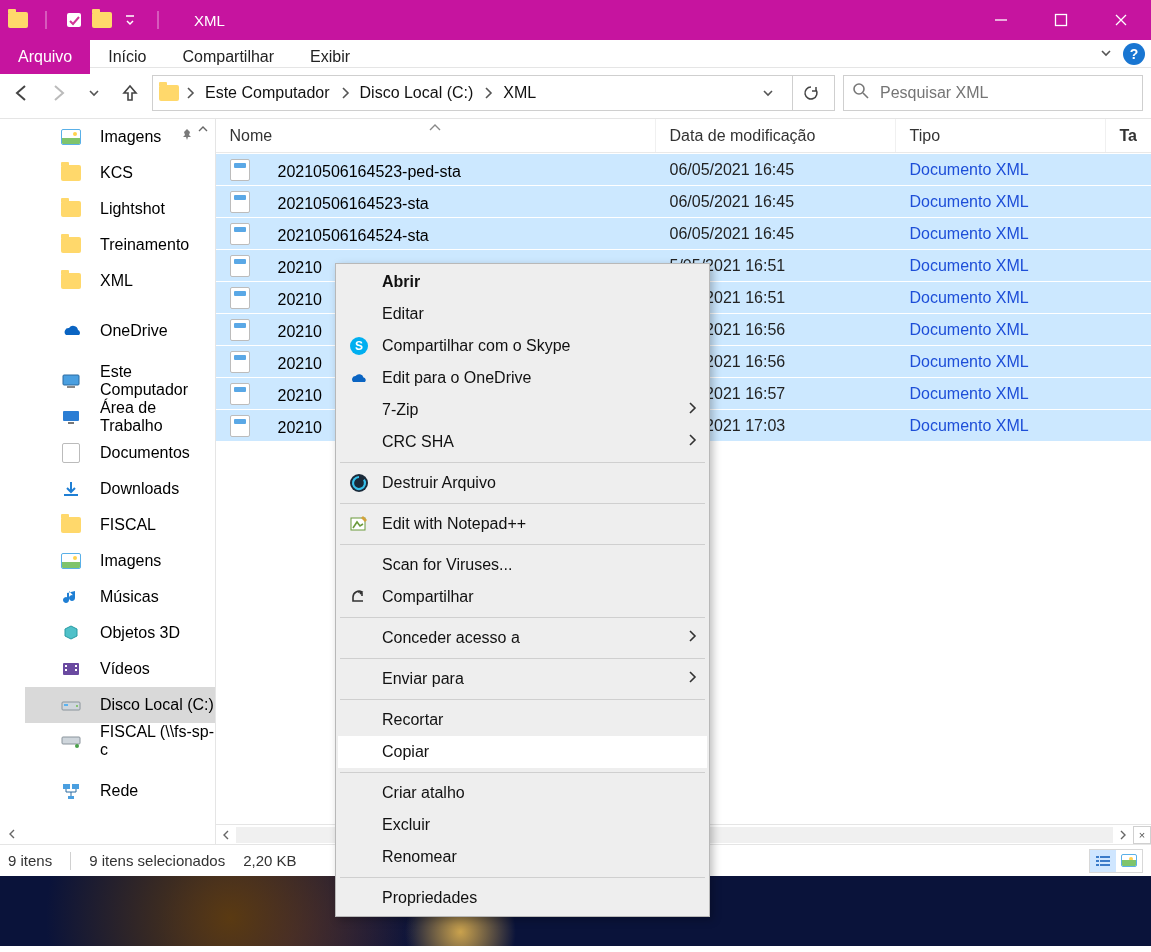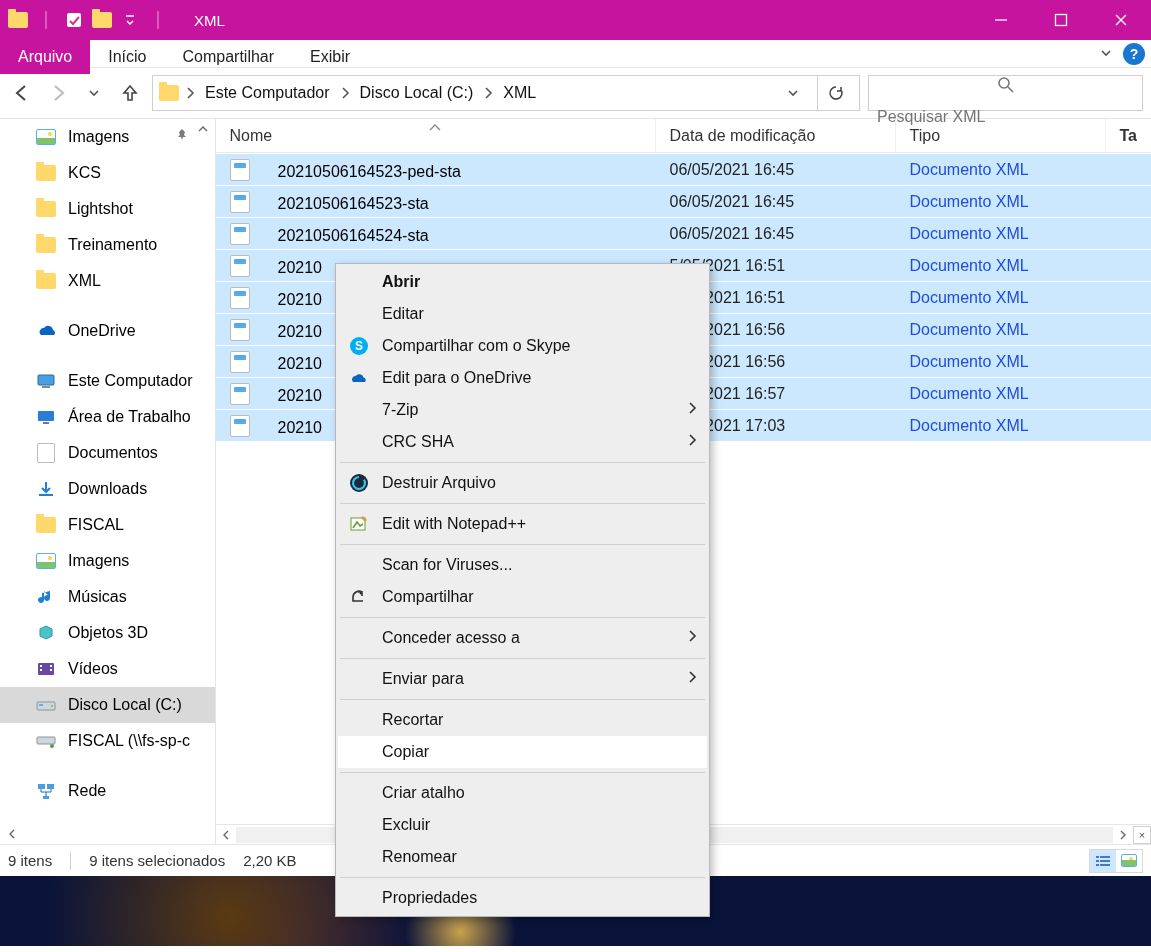--- a/index.html
+++ b/index.html
@@ -22,27 +22,27 @@
   
   .navrow { height: 51px; background: #fff; display: flex; align-items: center; padding: 0 8px; gap: 8px; border-bottom: 1px solid #e5e5e5;}
   .navrow .arrow { width: 28px; height: 28px; display: flex; align-items: center; justify-content: center; color: #5e5e5e; }
   .navrow .arrow.disabled { color: #b0b0b0; }
   .addrbox { flex: 1; height: 36px; border: 1px solid #cfcfcf; display: flex; align-items: center; padding: 0 6px; gap: 6px; }
   .addrbox .crumb { font-size: 16px; color: #111; padding: 0 4px; }
   .addrbox .sep svg { display: block; }
   .addrbox .spacer { flex: 1; }
   .addrbox .dd, .addrbox .refresh { width: 36px; height: 34px; display: flex; align-items: center; justify-content: center; }
   .addrbox .refresh { border-left: 1px solid #cfcfcf; }
-  .searchbox { width: 275px; height: 36px; border: 1px solid #cfcfcf; display: flex; align-items: center; padding: 0 8px; gap: 10px; flex-direction: column; }
+  .searchbox { width: 300px; height: 36px; border: 1px solid #cfcfcf; display: flex; align-items: center; padding: 0 8px; gap: 10px; }
   .searchbox input { border: none; outline: none; font-size: 16px; color: #555; width: 100%; background: transparent; }
   
   .main { display: flex; height: calc(100% - 40px - 34px - 51px - 32px - 70px); }
   
   .tree { width: 226px; border-right: 1px solid #e5e5e5; overflow: hidden; position: relative; font-size: 16px; }
-  .tree .row { height: 36px; display: flex; align-items: center; padding-left: 36px; gap: 12px; }
+  .tree .row { height: 36px; display: flex; align-items: center; padding-left: 36px; gap: 19px; margin-left: 25px; }
   .tree .row.active { background: #d9d9d9; }
   .tree .scroll-up { position: absolute; right: 4px; top: 2px; width: 16px; height: 16px; display:flex; align-items:center; justify-content:center;}
   .tree .scroll-left { position: absolute; left: 4px; bottom: 2px; width: 16px; height: 16px; display:flex; align-items:center; justify-content:center;}
   .ico { width: 20px; height: 20px; display: inline-flex; align-items: center; justify-content: center; flex-shrink:0;}
   .folder-ico { width: 20px; height: 16px; background: #ffd86b; border-radius: 2px; position: relative; }
   .folder-ico::before { content:""; position:absolute; top:-3px; left:0; width:8px; height:4px; background:#ffd86b; border-radius:1px 1px 0 0;}
   .img-ico { width: 20px; height: 16px; background: #fff; border: 1px solid #59b0e8; border-radius:2px; position:relative; overflow:hidden;}
   .img-ico::after{content:"";position:absolute;bottom:0;left:0;width:100%;height:6px;background:#7fc46c;}
   .img-ico::before{content:"";position:absolute;top:2px;right:3px;width:4px;height:4px;border-radius:50%;background:#ffd24d;}
   .doc-ico{width:18px;height:20px;background:#fff;border:1px solid #bbb;border-radius:2px;}

